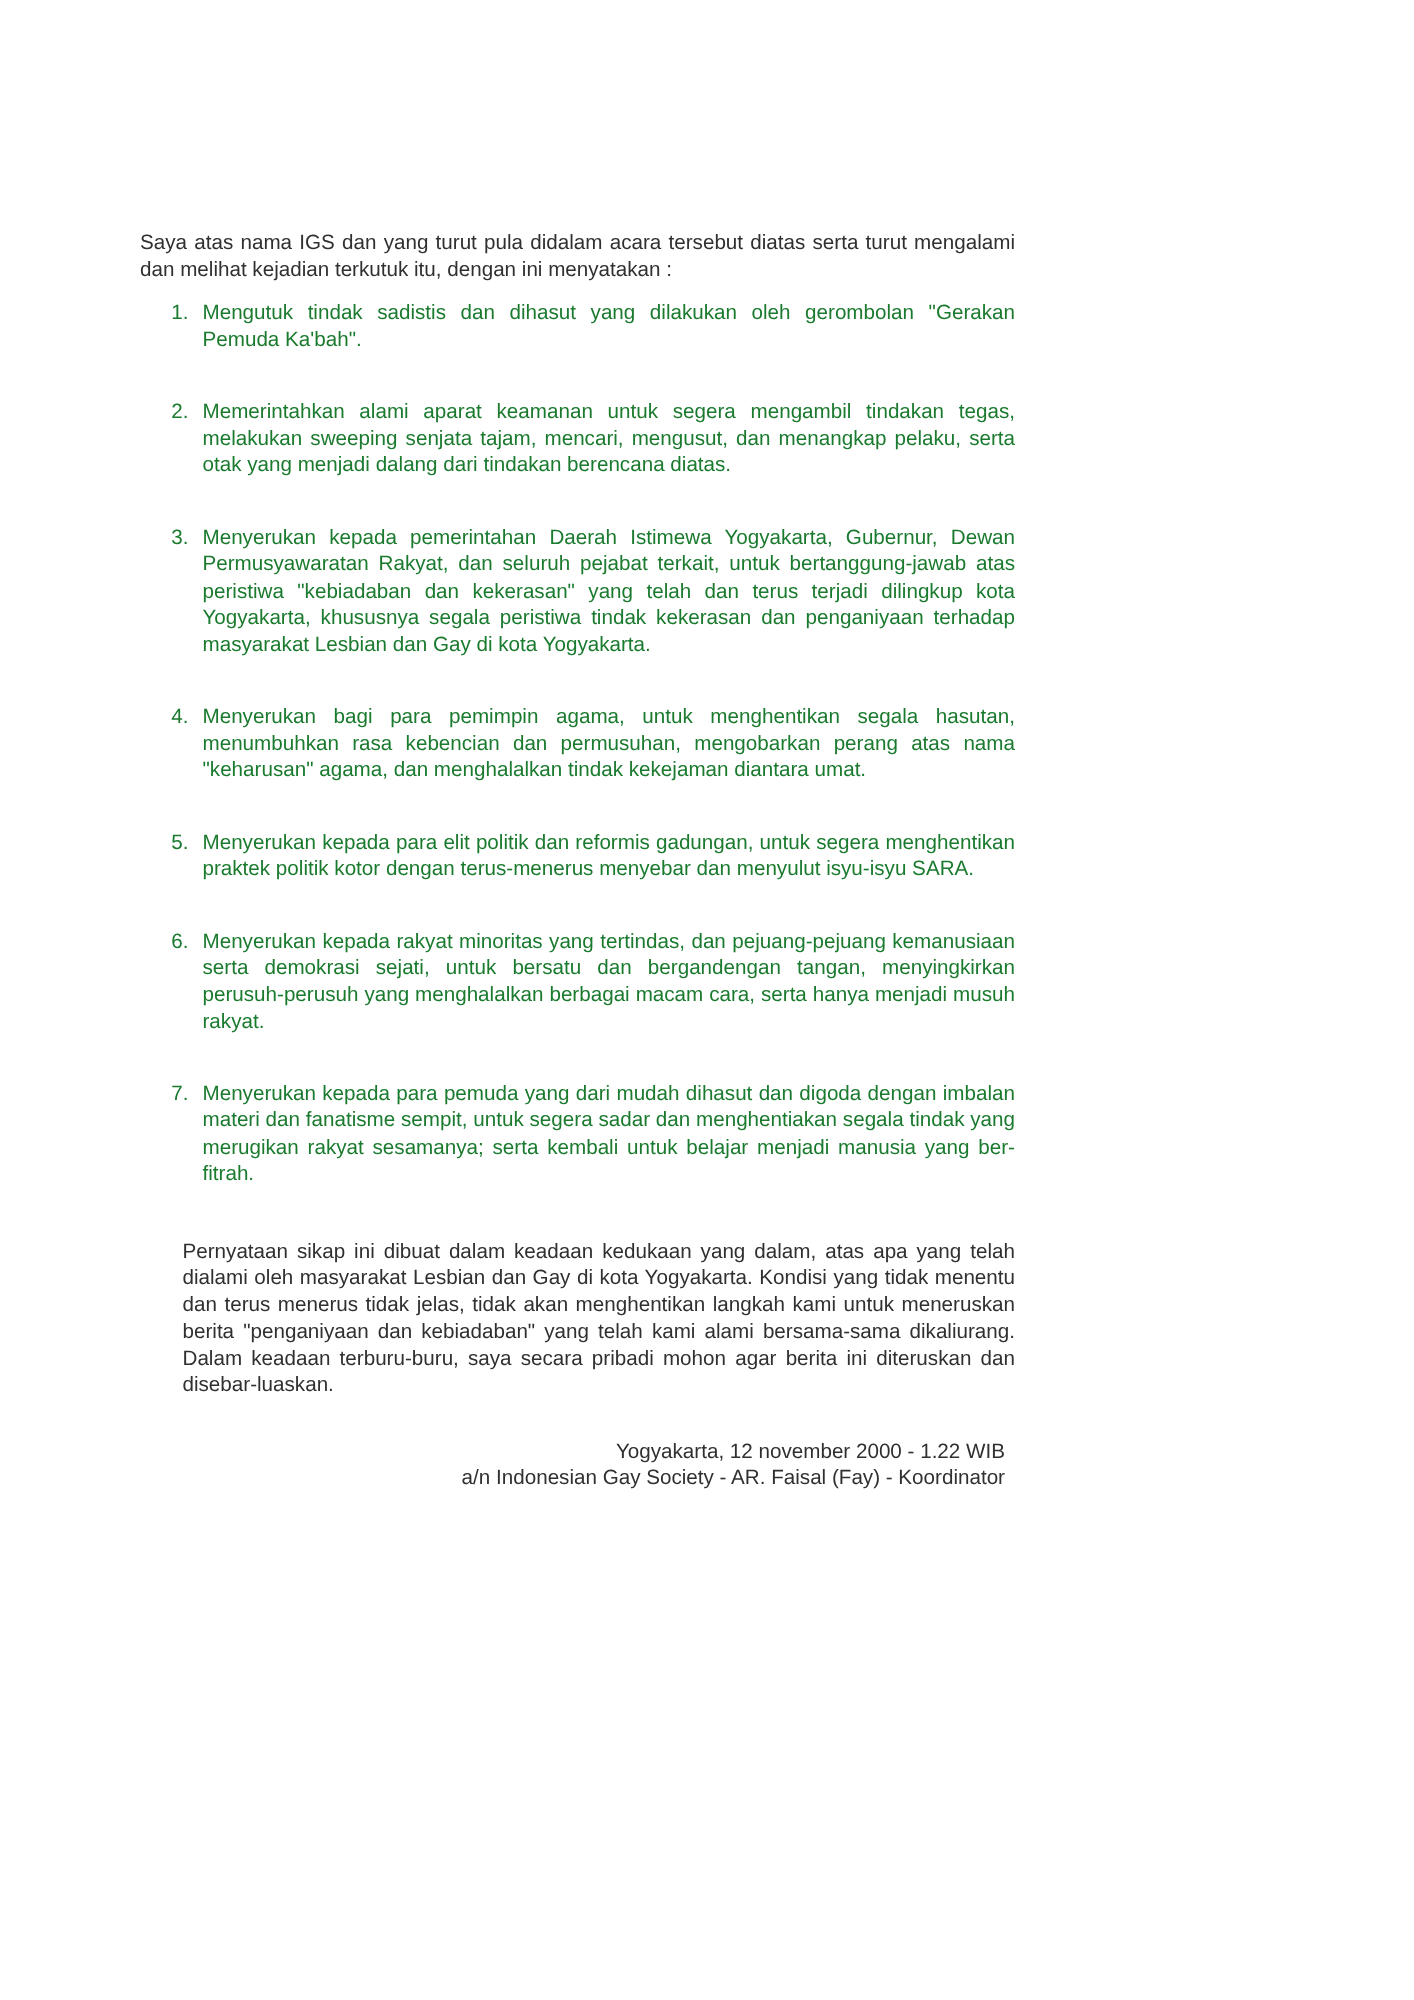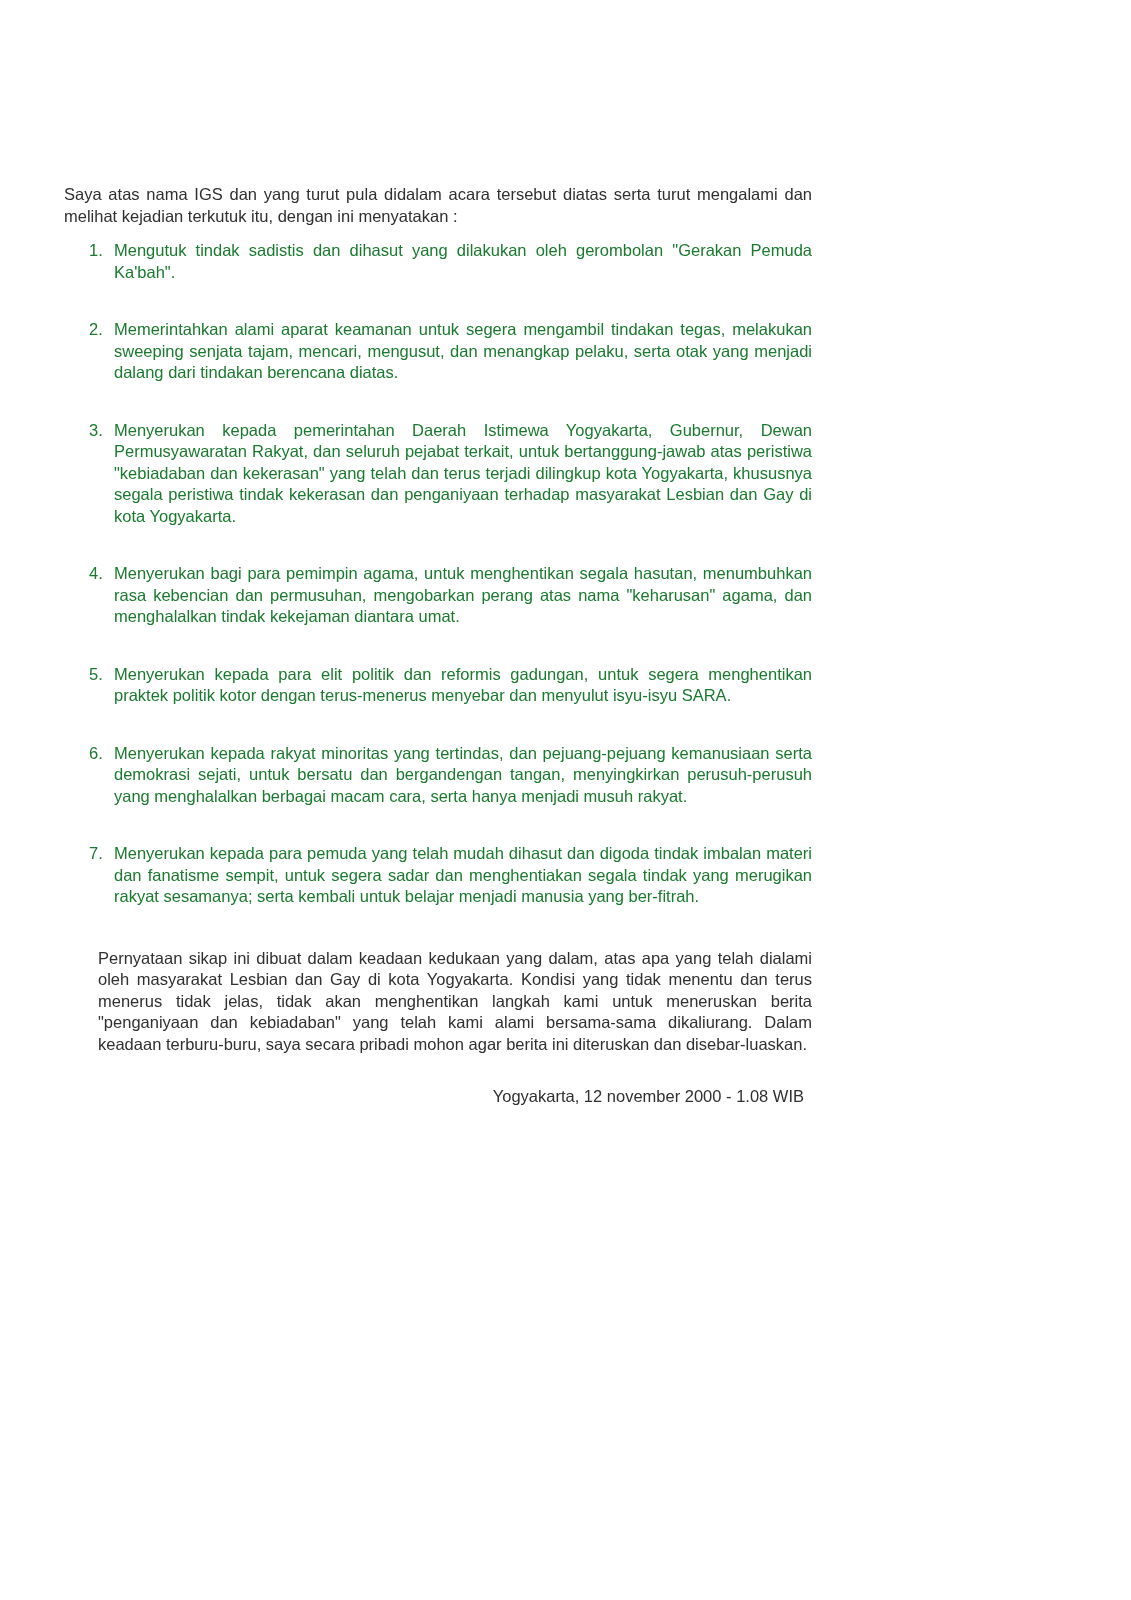--- a/index.html
+++ b/index.html
@@ -11,21 +11,21 @@
     width: 1131px;
     height: 1600px;
     font-family: "Liberation Sans", sans-serif;
     color: var(--body-text, #303030);
     overflow: hidden;
   }
   .page {
     box-sizing: border-box;
     width: 990px;
     height: 1600px;
-    padding: 184px 178px 0 64px;
+    padding: 184px 178px 0 112px;
   }
   .intro {
     margin: 0 0 13px 0;
     font-size: 16.5px;
     line-height: 21.5px;
     text-align: justify;
     color: var(--body-text, #303030);
   }
   .statement-list {
     margin: 0 0 0 25px;
@@ -99,24 +99,25 @@
       <p class="item-text">Menyerukan kepada para elit politik dan reformis gadungan, untuk segera menghentikan praktek politik kotor dengan terus-menerus menyebar dan menyulut isyu-isyu SARA.</p>
     </div>
 
     <div class="item">
       <span class="num">6.</span>
       <p class="item-text">Menyerukan kepada rakyat minoritas yang tertindas, dan pejuang-pejuang kemanusiaan serta demokrasi sejati, untuk bersatu dan bergandengan tangan, menyingkirkan perusuh-perusuh yang menghalalkan berbagai macam cara, serta hanya menjadi musuh rakyat.</p>
     </div>
 
     <div class="item">
       <span class="num">7.</span>
-      <p class="item-text">Menyerukan kepada para pemuda yang telah mudah dihasut dan digoda tindak imbalan materi dan fanatisme sempit, untuk segera sadar dan menghentiakan segala tindak yang merugikan rakyat sesamanya; serta kembali untuk belajar menjadi manusia yang ber-fitrah.</p>
+      <p class="item-text">Menyerukan kepada para pemuda yang dari mudah dihasut dan digoda dengan imbalan materi dan fanatisme sempit, untuk segera sadar dan menghentiakan segala tindak yang merugikan rakyat sesamanya; serta kembali untuk belajar menjadi manusia yang ber-fitrah.</p>
     </div>
 
   </div>
 
   <p class="closing">Pernyataan sikap ini dibuat dalam keadaan kedukaan yang dalam, atas apa yang telah dialami oleh masyarakat Lesbian dan Gay di kota Yogyakarta. Kondisi yang tidak menentu dan terus menerus tidak jelas, tidak akan menghentikan langkah kami untuk meneruskan berita "penganiyaan dan kebiadaban" yang telah kami alami bersama-sama dikaliurang. Dalam keadaan terburu-buru, saya secara pribadi mohon agar berita ini diteruskan dan disebar-luaskan.</p>
 
   <div class="signature">
-    <div>Yogyakarta, 12 november 2000 - 1.08 WIB</div>
+    <div>Yogyakarta, 12 november 2000 - 1.22 WIB</div>
+    <div>a/n Indonesian Gay Society - AR. Faisal (Fay) - Koordinator</div>
   </div>
 
 </div>
 
 </body></html>

